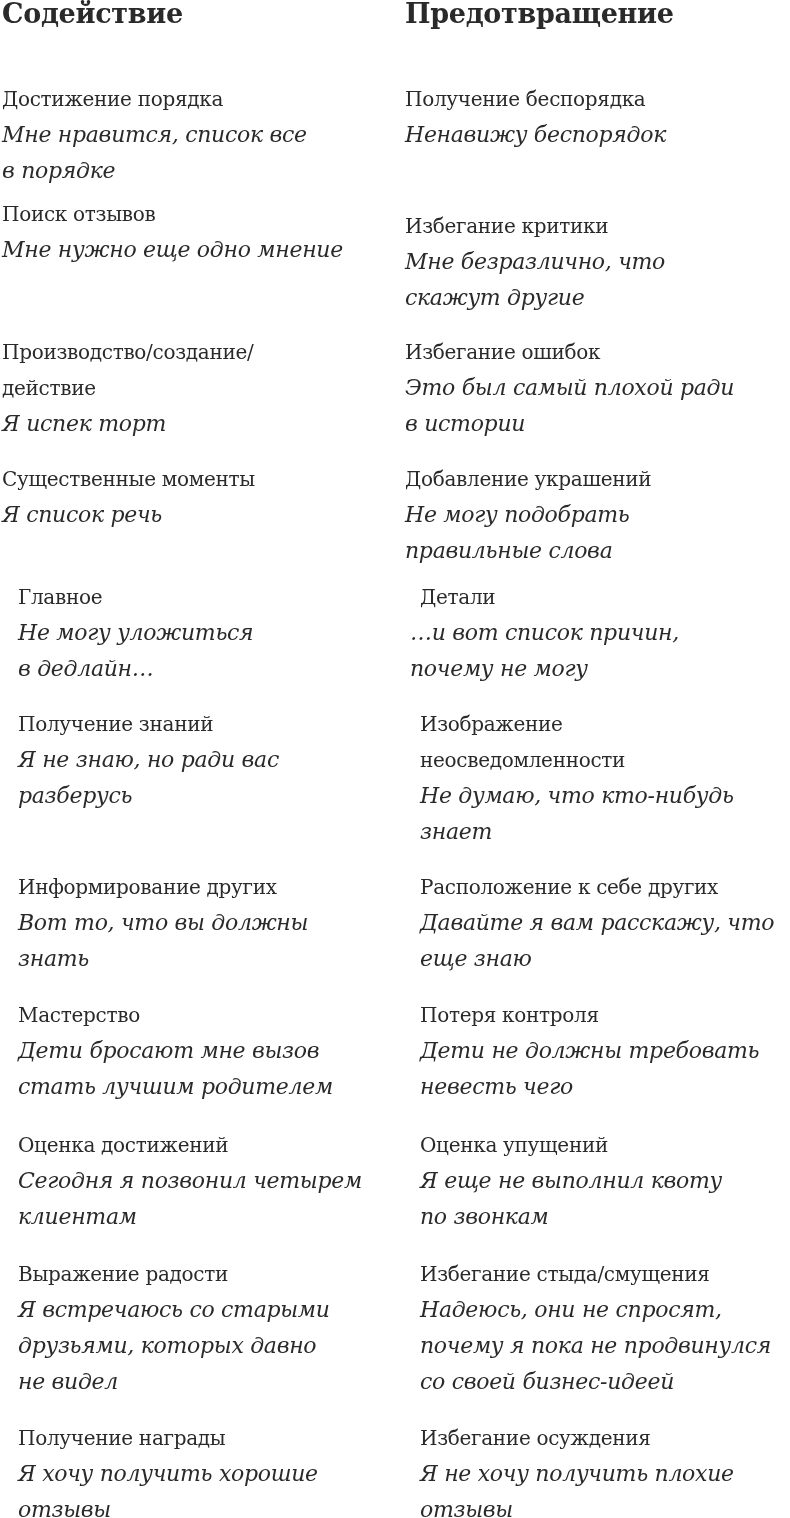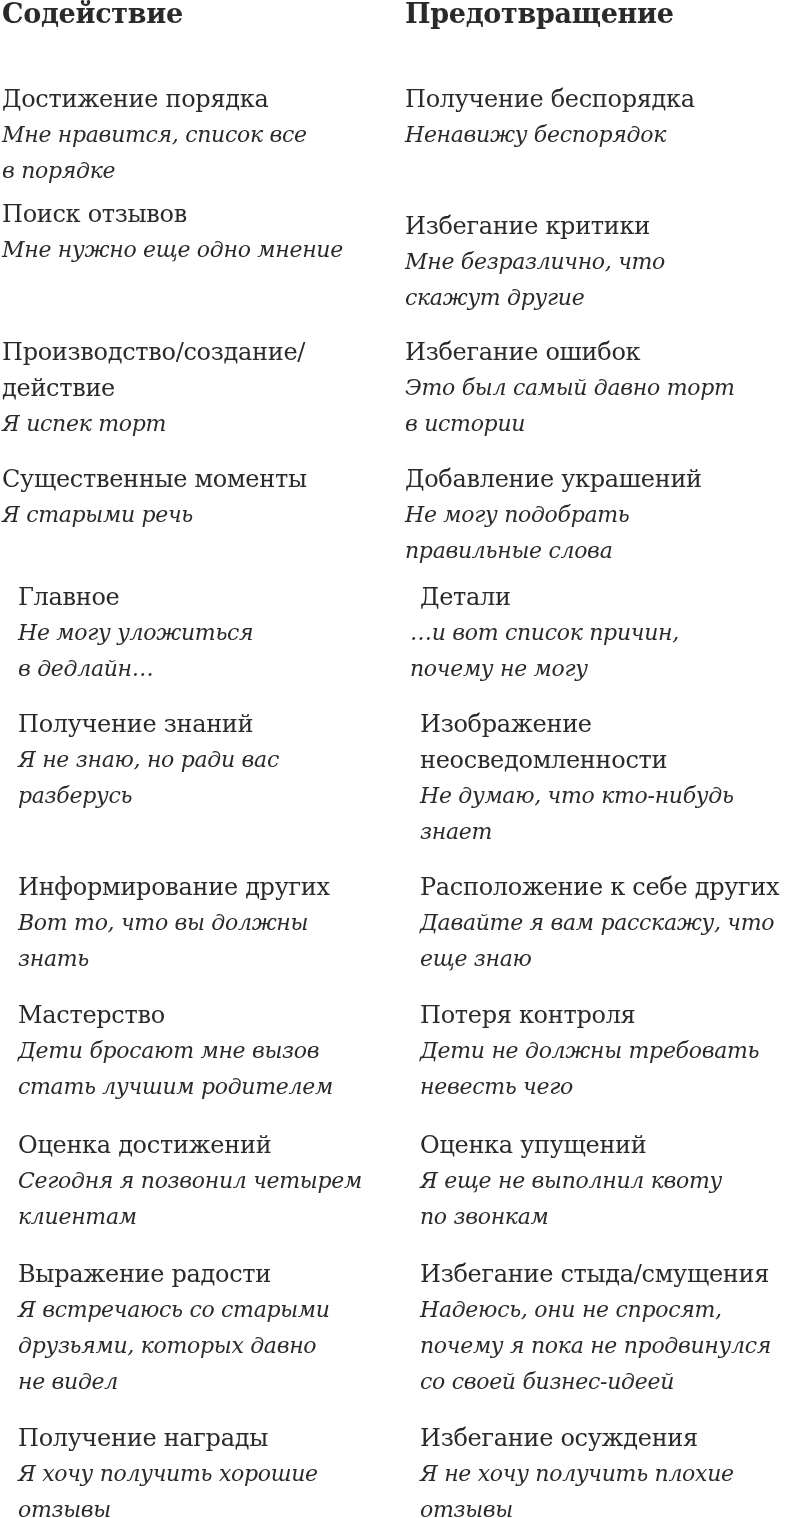--- a/index.html
+++ b/index.html
@@ -1,20 +1,20 @@
 <!DOCTYPE html>
 <html><head>
 <meta charset="utf-8">
 <style>
   html, body { margin:0; padding:0; background:#ffffff; }
   body { width:790px; height:1518px; position:relative; overflow:hidden;
          font-family:"DejaVu Serif","Liberation Serif",serif; color:#2a2a2a; }
   .h { position:absolute; top:-4px; font-size:27px; font-weight:bold; letter-spacing:-0.3px; margin:0; line-height:36px; }
   .entry { position:absolute; margin:0; }
-  .title { display:block; font-size:24px; line-height:36px; white-space:pre-line; letter-spacing:-0.3px; }
+  .title { display:block; font-size:20px; line-height:36px; white-space:pre-line; letter-spacing:-0.3px; }
   .ex { display:block; font-size:22px; line-height:36px; font-style:italic; white-space:pre-line; letter-spacing:-0.3px; }
   .l0 { left:2px; width:390px; }
   .l1 { left:18px; width:376px; }
   .r0 { left:405px; width:385px; }
   .r1 { left:420px; width:370px; }
 </style>
 </head>
 <body>
 
 <h2 class="h" style="left:2px">Содействие</h2>
@@ -29,21 +29,21 @@
   <span class="title">Поиск отзывов</span>
   <span class="ex">Мне нужно еще одно мнение</span>
 </div>
 <div class="entry l0" style="top:334px">
   <span class="title">Производство/создание/
 действие</span>
   <span class="ex">Я испек торт</span>
 </div>
 <div class="entry l0" style="top:461px">
   <span class="title">Существенные моменты</span>
-  <span class="ex">Я старыми речь</span>
+  <span class="ex">Я список речь</span>
 </div>
 <div class="entry l1" style="top:579px">
   <span class="title">Главное</span>
   <span class="ex">Не могу уложиться
 в дедлайн…</span>
 </div>
 <div class="entry l1" style="top:706px">
   <span class="title">Получение знаний</span>
   <span class="ex">Я не знаю, но ради вас
 разберусь</span>
@@ -79,21 +79,21 @@
   <span class="title">Получение беспорядка</span>
   <span class="ex">Ненавижу беспорядок</span>
 </div>
 <div class="entry r0" style="top:208px">
   <span class="title">Избегание критики</span>
   <span class="ex">Мне безразлично, что
 скажут другие</span>
 </div>
 <div class="entry r0" style="top:334px">
   <span class="title">Избегание ошибок</span>
-  <span class="ex">Это был самый давно торт
+  <span class="ex">Это был самый плохой ради
 в истории</span>
 </div>
 <div class="entry r0" style="top:461px">
   <span class="title">Добавление украшений</span>
   <span class="ex">Не могу подобрать
 правильные слова</span>
 </div>
 <div class="entry r1" style="top:579px">
   <span class="title">Детали</span>
   <span class="ex" style="margin-left:-10px">…и вот список причин,

